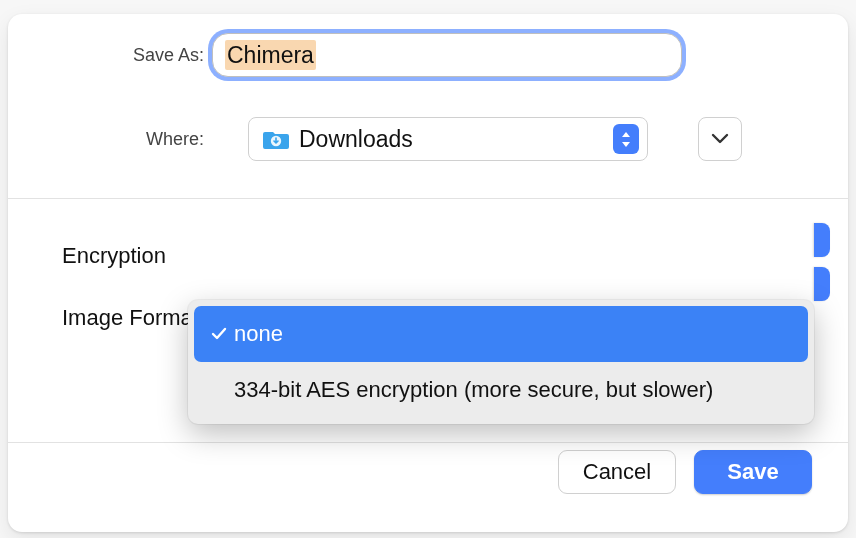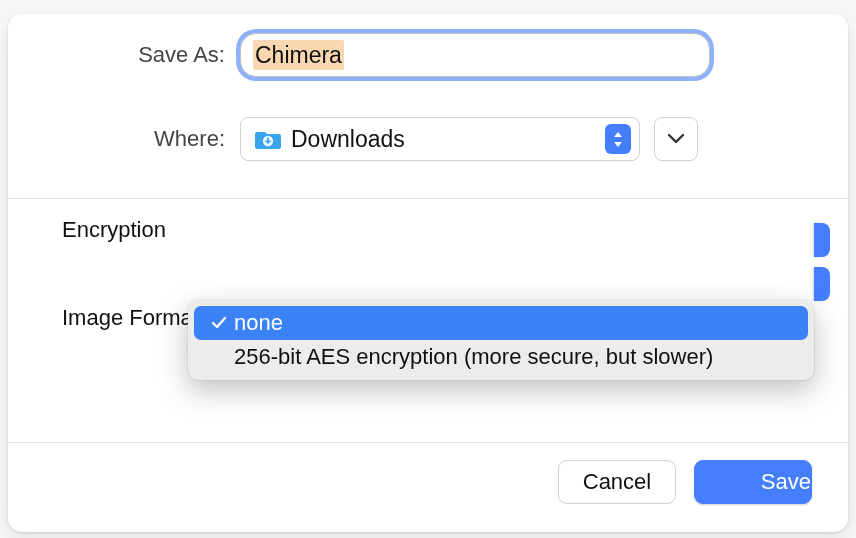--- a/index.html
+++ b/index.html
@@ -39,25 +39,25 @@
   .form-rows {
     padding-top: 16px;
   }
   .row {
     display: flex;
     align-items: center;
     height: 50px;
     margin-bottom: 10px;
   }
   .row .label {
-    width: 232px;
+    width: 204px;
     text-align: right;
-    padding-right: 15px;
+    padding-right: 8px;
     color: var(--label);
-    font-size: 22px;
+    font-size: 18px;
   }
 
   
   .saveas-wrap {
     position: relative;
     width: 470px; height: 44px;
     border: 1.5px solid #bfbfbf;
     border-radius: 16px;
     box-shadow: 0 0 0 4px rgba(47,112,255,0.55);
     background: #fff;
@@ -87,21 +87,21 @@
     width: 470px; height: 40px;
     border: 1px solid var(--border);
     border-radius: 7px;
     background: #fff;
     padding: 0 12px;
     font-size: 22px;
     outline: none;
   }
 
   
-  .where-row { margin-top: 34px; margin-bottom: 0; }
+  .where-row { margin-top: 34px; margin-bottom: 0; gap: 36px; }
   .where-popup {
     width: 400px; height: 44px;
     border: 1px solid var(--border);
     border-radius: 8px;
     background: #fff;
     display: flex; align-items: center;
     padding: 0 8px 0 14px;
     position: relative;
   }
   .folder-icon {
@@ -149,21 +149,21 @@
     position: absolute;
     left: 0;
     display: flex;
     align-items: center;
   }
   .mid .line .mlabel {
     color: #111;
     font-size: 22px;
     padding-left: 54px;
   }
-  .mid .line.l1 { top: 18px; }
+  .mid .line.l1 { top: 44px; }
   .mid .line.l2 { top: 72px; margin-top: 34px; }
 
   
   .peek {
     position: absolute;
     right: 18px;
     width: 16px; height: 34px;
     background: var(--btn-blue);
     border-radius: 0 8px 8px 0;
     box-shadow: -1px 0 2px rgba(0,0,0,0.15);
@@ -176,21 +176,21 @@
     position: absolute;
     left: 180px; top: 286px;
     width: 626px;
     background: var(--popup-bg);
     border-radius: 10px;
     box-shadow: 0 10px 30px rgba(0,0,0,0.25), 0 0 0 1px rgba(0,0,0,0.05);
     padding: 6px;
     z-index: 10;
   }
   .dropdown .item {
-    height: 34px;
+    height: 56px;
     display: flex;
     align-items: center;
     border-radius: 7px;
     font-size: 22px;
     color: #111;
     padding-left: 14px;
   }
   .dropdown .item.selected {
     background: var(--row-hover);
     color: #fff;
@@ -210,21 +210,21 @@
     position: absolute;
     left:0; right:0;
     top: 428px;
     border: none;
     border-top: 1px solid #e2e2e2;
     margin:0;
   }
   .footer {
     position: absolute;
     right: 36px;
-    bottom: 28px;
+    bottom: 38px;
     display: flex;
     gap: 18px;
   }
   .btn {
     min-width: 118px;
     height: 44px;
     border-radius: 9px;
     font-size: 22px;
     display:flex;
     align-items:center;
@@ -233,23 +233,22 @@
   }
   .btn.cancel {
     background: #fff;
     border: 1px solid var(--border);
     color: #111;
   }
   .btn.save {
     background: var(--btn-blue);
     border: 1px solid var(--btn-blue);
     color: var(--btn-blue-text);
-    font-weight: 400;
+    font-weight: 700;
     box-shadow: 0 1px 2px rgba(0,0,0,0.2);
-    justify-content: flex-end;
   }
 </style>
 </head>
 <body>
 
 <div class="sheet">
 
   <div class="form-rows">
 
     <div class="row">
@@ -306,21 +305,21 @@
     <div class="item selected">
       <span class="check">
         <svg width="16" height="16" viewBox="0 0 16 16">
             <path d="M2 8 l4 4 l8 -9" stroke="#fff" stroke-width="2.4" fill="none" stroke-linecap="round" stroke-linejoin="round"></path>
           </svg>
       </span>
       <span>none</span>
     </div>
     <div class="item">
       <span class="spacer"></span>
-      <span>256-bit AES encryption (more secure, but slower)</span>
+      <span>334-bit AES encryption (more secure, but slower)</span>
     </div>
   </div>
 
   <hr class="sep2">
 
   <div class="footer">
     <div class="btn cancel">
       <span>Cancel</span>
     </div>
     <div class="btn save">

